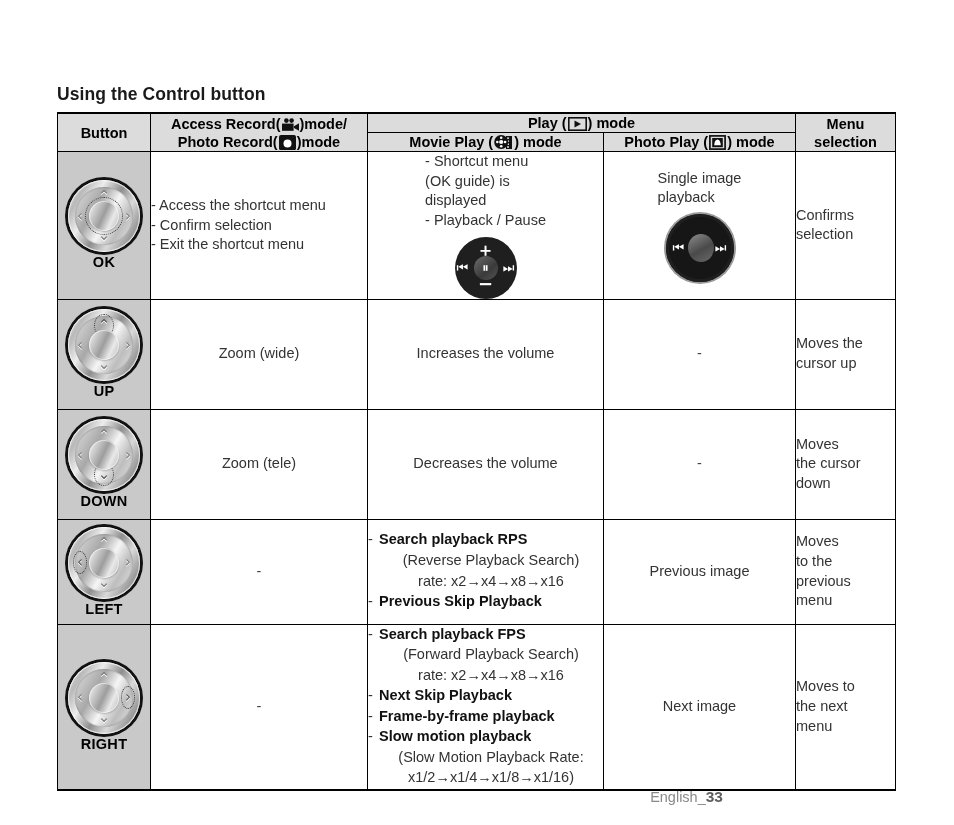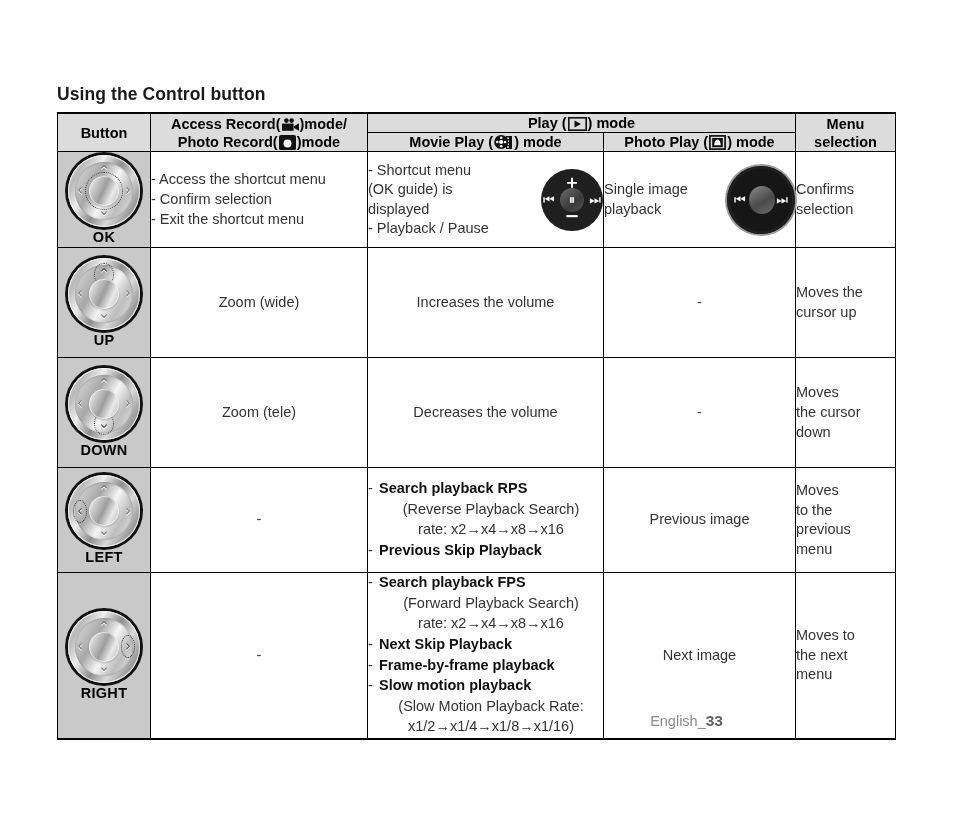--- a/index.html
+++ b/index.html
@@ -57,21 +57,21 @@
     padding: 6px 0 6px 0;
   }
   td.bodycell {
     background: #ffffff;
     font-size: 14.5px;
     line-height: 1.35;
     color: #333;
     padding: 8px 10px;
   }
   td.c-center { text-align: center; }
-  .cellflex { display: flex; align-items: center; justify-content: space-between; gap: 6px; }
+  .cellflex { display: flex; align-items: center; justify-content: flex-end; gap: 6px; flex-direction: column; }
   .cellflex .txt { flex: 0 1 auto; }
   .dash-only { text-align:center; color:#444; font-size:14.5px; }
 
   ul.bul {
     list-style: none;
     margin: 0; padding: 0;
   }
   ul.bul li {
     position: relative;
     padding-left: 11px;
@@ -198,21 +198,21 @@
     background:#111;
     border-radius:2px;
     position:relative;
     margin: 0 1px;
   }
   .icon-cam { width:19px; height:14px; background:transparent; }
   .icon-cam svg, .icon-box svg { display:block; }
 
   .footer {
     position: absolute;
-    right: 59px; top: 712px;
+    right: 59px; top: 788px;
     font-size: 14.5px;
     color: #8a8a8a;
   }
   .footer .pg { font-weight: bold; color:#5f5f5f; font-size:15.5px; }
 </style>
 </head>
 <body>
 
 <div class="page">
 

